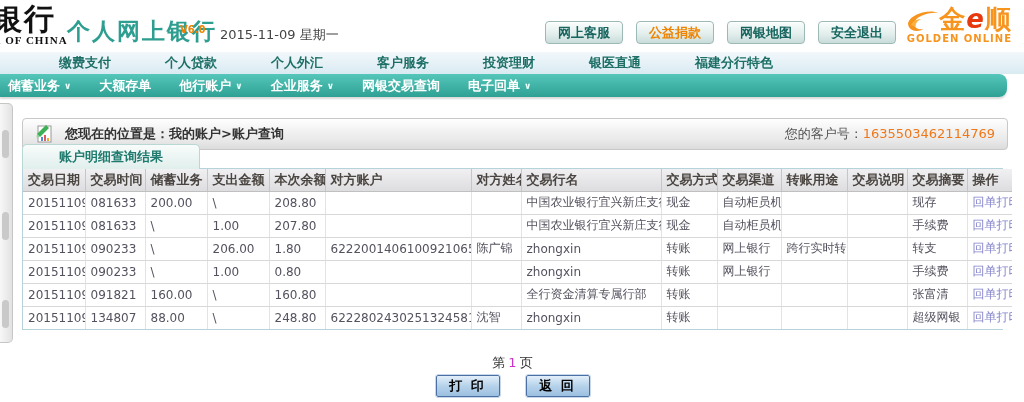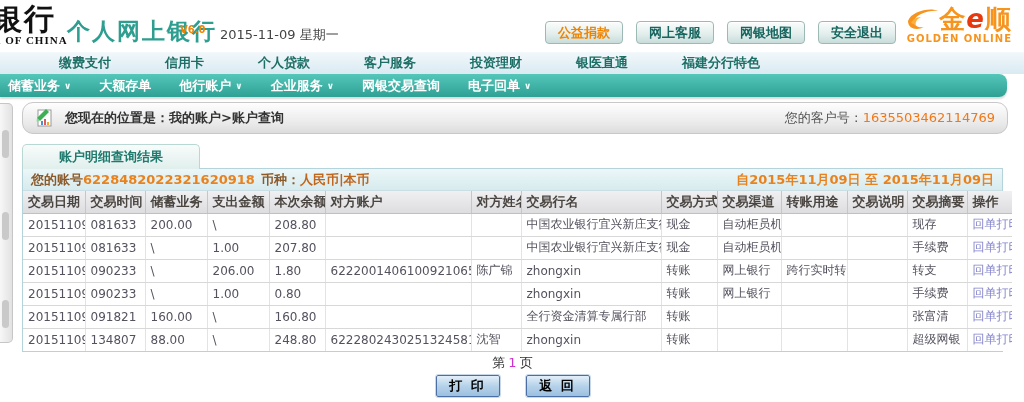--- a/index.html
+++ b/index.html
@@ -13,42 +13,42 @@
   .bank-logo .en { font-family:"Liberation Serif", serif; font-weight:bold; font-size:11px; color:#111; letter-spacing:1px; }
   .product-name { position:absolute; left:67px; top:16px; font-size:23px; font-weight:bold; color:#2e9e90; letter-spacing:2px; }
   .version { position:absolute; left:180px; top:24px; font-size:10px; font-weight:bold; color:#f08300; }
   .header-date { position:absolute; left:220px; top:26px; font-size:13px; color:#444; }
   .hdr-btns { position:absolute; left:545px; top:21px; display:flex; gap:13px; }
   .hdr-btn { height:23px; padding:0 12px; font-family:"DejaVu Sans", sans-serif; font-size:13px; font-weight:bold; color:#17655e;
              background:linear-gradient(#fafdfc, #e3efed 55%, #c9dcda); border:1px solid #9db9b6; border-radius:4px;
              box-shadow:inset 0 1px 0 #fff; cursor:pointer; white-space:nowrap; }
   .hdr-btn.accent { color:#f08300; }
   .brand-logo { position:absolute; right:12px; top:5px; text-align:right; }
-  .brand-row { display:flex; align-items:flex-start; justify-content:flex-end; }
+  .brand-row { display:flex; align-items:flex-end; justify-content:flex-end; }
   .brand-cn { font-size:26px; font-weight:bold; color:#f7941d; line-height:28px; letter-spacing:1px; }
   .brand-cn .e { color:#e8380d; font-style:italic; }
   .brand-en { font-size:10px; font-weight:bold; color:#f7941d; letter-spacing:1px; }
 
   
   .nav1 { position:absolute; top:52px; left:0; width:1024px; height:22px; background:linear-gradient(#f2f8fb, #d9eaf2);
           display:flex; align-items:center; padding-left:32px; }
   .nav1-item { font-size:13px; font-weight:bold; color:#1d6f66; padding:0 27px; cursor:pointer; white-space:nowrap; }
   .nav2 { position:absolute; top:74px; left:0; width:1007px; height:23px; background:linear-gradient(#55c6ba, #2ea094);
           border-radius:0 8px 8px 0; display:flex; align-items:center; box-shadow:0 2px 2px rgba(0,0,0,.15); }
   .nav2-item { font-size:13px; font-weight:bold; color:#fff; padding:0 14px; cursor:pointer; white-space:nowrap; display:flex; align-items:center; gap:4px; }
   .nav2-item:first-child { margin-left:-6px; }
   .chev { font-size:9px; color:#eafffb; }
 
   
   .side-strip { position:absolute; left:0; top:103px; width:13px; height:240px; background:linear-gradient(90deg,#f7f7f7,#e2e2e2);
                 border:1px solid #c6c6c6; border-left:none; border-radius:0 5px 5px 0; }
   .strip-handle { position:absolute; left:2px; width:7px; height:28px; background:#c9c9c9; border-radius:4px; }
 
   
-  .crumb-bar { position:absolute; left:22px; top:102px; width:986px; height:32px; border:1px solid #c8c8c8; border-radius:11px;
+  .crumb-bar { position:absolute; left:22px; top:118px; width:986px; height:32px; border:1px solid #c8c8c8; border-radius:4px;
                background:linear-gradient(#fefefe, #e9e9e9 70%, #dcdcdc); display:flex; align-items:center; padding:0 12px; }
   .crumb-icon { width:20px; height:20px; margin-right:10px; }
   .crumb-text { font-size:13px; font-weight:bold; color:#333; }
   .crumb-right { margin-left:auto; font-size:13px; color:#555; }
   .crumb-right .cust-no { color:#f07818; }
 
   
   .tab { position:absolute; left:22px; top:144px; height:25px; padding:0 36px; display:flex; align-items:center;
          background:linear-gradient(#f8fcfb, #e0efec); border:1px solid #b9d8d4; border-bottom:none; border-radius:5px 5px 0 0;
          font-size:13px; font-weight:bold; color:#1f7a6e; z-index:2; cursor:pointer; }
@@ -86,41 +86,41 @@
 
   <div class="top-header">
     <div class="bank-logo">
       <div class="cn">银行</div>
       <div class="en">K OF CHINA</div>
     </div>
     <div class="product-name">个人网上银行</div>
     <div class="version">V6.0</div>
     <div class="header-date">2015-11-09 星期一</div>
     <div class="hdr-btns">
+        <button class="hdr-btn">网上客服</button>
         <button class="hdr-btn accent">公益捐款</button>
-        <button class="hdr-btn">网上客服</button>
         <button class="hdr-btn">网银地图</button>
         <button class="hdr-btn">安全退出</button>
       </div>
     <div class="brand-logo">
       <div class="brand-row">
         <svg width="34" height="26" viewBox="0 0 34 26">
           <path d="M3 16 C6 6, 26 2, 33 6 C24 5, 10 9, 9 17 C9 21, 14 23, 19 22 C12 26, 3 24, 3 16 Z" fill="#f7941d"></path>
           <path d="M6 18 C8 14, 12 12, 16 12 C12 14, 10 17, 11 20 Z" fill="#fcb040"></path>
         </svg>
         <span class="brand-cn"><span>金</span><span class="e">e</span><span>顺</span></span>
       </div>
       <div class="brand-en">GOLDEN ONLINE</div>
     </div>
   </div>
 
   <div class="nav1">
       <span class="nav1-item">缴费支付</span>
-      <span class="nav1-item">信用卡</span>
       <span class="nav1-item">个人贷款</span>
+      <span class="nav1-item">个人外汇</span>
       <span class="nav1-item">客户服务</span>
       <span class="nav1-item">投资理财</span>
       <span class="nav1-item">银医直通</span>
       <span class="nav1-item">福建分行特色</span>
     </div>
 
   <div class="nav2">
       <span class="nav2-item">
         <span>储蓄业务</span>
         <span class="chev">∨</span>
@@ -160,27 +160,20 @@
       <path d="M2 10 L11 1 L14 4 L5 13 Z" fill="#3cb054"></path>
       <path d="M2 10 L5 13 L1.5 13.5 Z" fill="#8fd49c"></path>
     </svg>
     <span class="crumb-text">您现在的位置是：我的账户&gt;账户查询</span>
     <span class="crumb-right"><span>您的客户号：</span><span class="cust-no">1635503462114769</span></span>
   </div>
 
   <div class="tab">账户明细查询结果</div>
 
   <div class="panel">
-    <div class="account-row">
-      <span class="acct-label">您的账号</span>
-      <span class="acct-num">6228482022321620918</span>
-      <span class="acct-cur-label">币种：</span>
-      <span class="acct-cur">人民币|本币</span>
-      <span class="acct-range">自2015年11月09日  至  2015年11月09日</span>
-    </div>
     <table class="results">
       <colgroup>
           <col style="width: 62px;">
           <col style="width: 60px;">
           <col style="width: 62px;">
           <col style="width: 62px;">
           <col style="width: 56px;">
           <col style="width: 146px;">
           <col style="width: 50px;">
           <col style="width: 140px;">

